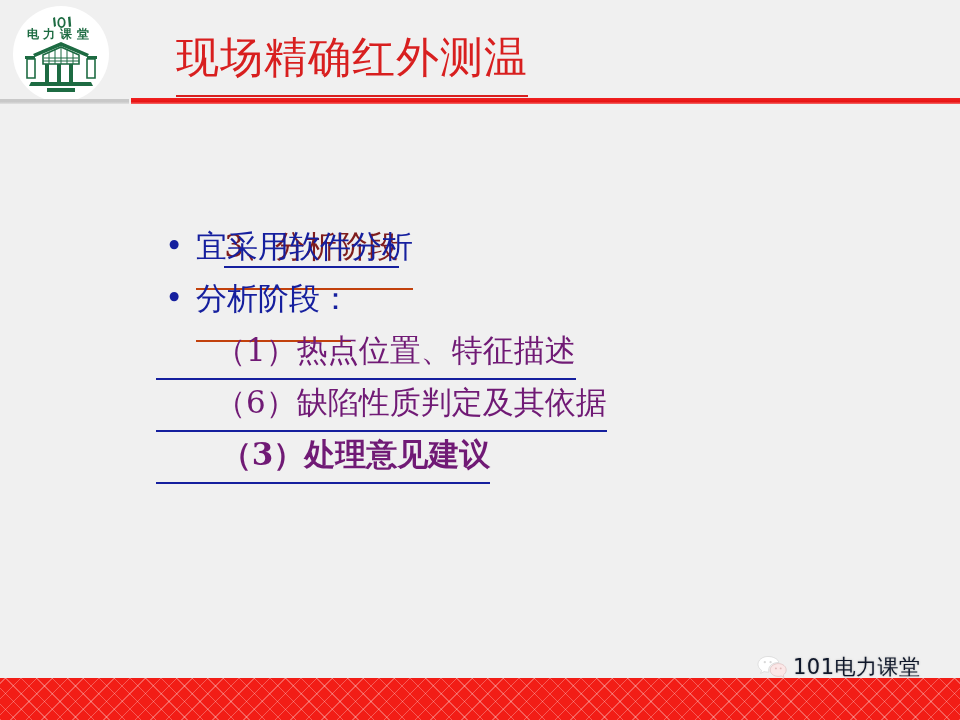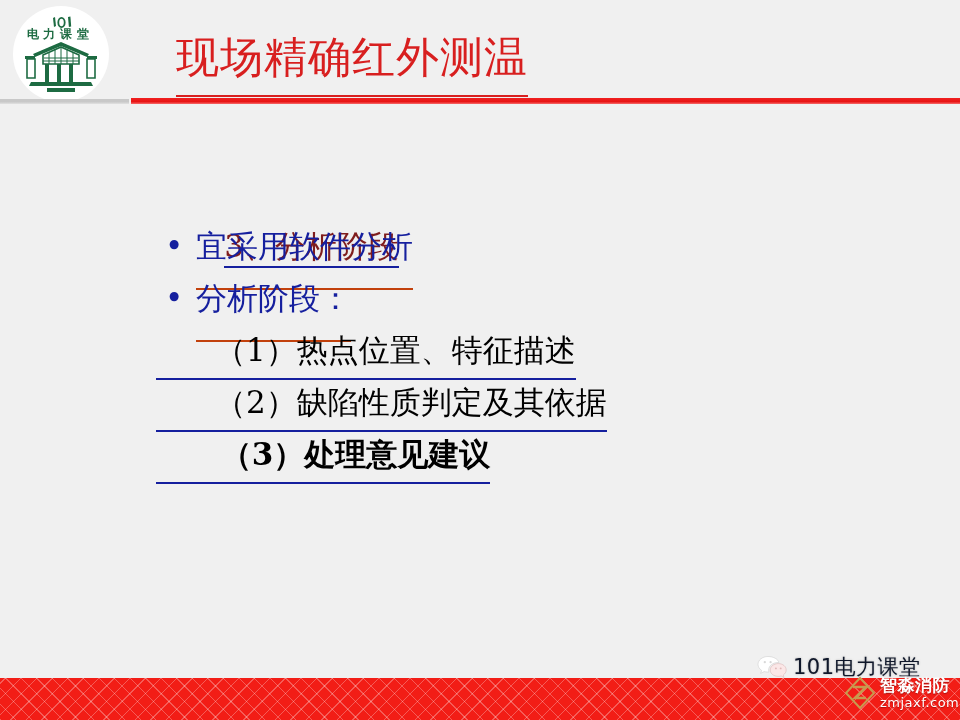--- a/index.html
+++ b/index.html
@@ -122,21 +122,21 @@
     font-size: 31px;
     line-height: 52px;
     white-space: pre;
     border-bottom: 2px solid #c2410c;
     padding-bottom: 16px;
   }
 
   .sub-row {
     position: absolute;
     left: 156px;
-    color: #000000;
+    color: #701a75;
     font-size: 31px;
     line-height: 52px;
     white-space: pre;
     border-bottom: 2px solid #151f9e;
     padding-bottom: 2px;
   }
   .sub-row.s1 { top: 156px; }
   .sub-row.s2 { top: 208px; }
   .sub-row.s3 { top: 260px; font-weight: bold; }
 
@@ -277,42 +277,32 @@
       <span class="bullet-dot">•</span>
       <span class="bullet-text">宜采用软件分析</span>
     </div>
 
     <div class="bullet-row b2">
       <span class="bullet-dot">•</span>
       <span class="bullet-text">分析阶段：</span>
     </div>
 
     <div class="sub-row s1">      （1）热点位置、特征描述</div>
-    <div class="sub-row s2">      （2）缺陷性质判定及其依据</div>
+    <div class="sub-row s2">      （6）缺陷性质判定及其依据</div>
     <div class="sub-row s3">      （3）处理意见建议</div>
   </div>
 
   <div class="red-band"></div>
 
   <div class="wechat-mark">
     <svg width="30" height="24" viewBox="0 0 30 24">
       <path d="M11 1.5 C5.2 1.5 1 5.1 1 9.4 c0 2.4 1.4 4.6 3.6 6 l-0.9 3 l3.4 -1.8 c1.2 0.3 2.5 0.5 3.9 0.5 c0.3 0 0.6 0 0.9 0 c-0.2 -0.6 -0.3 -1.3 -0.3 -2 c0 -4.2 4.2 -7.6 9.4 -7.6 c0.3 0 0.6 0 0.9 0 C21.2 4.3 16.6 1.5 11 1.5 Z" fill="#ffffff" stroke="#cfcfcf" stroke-width="0.6"></path>
       <circle cx="7.8" cy="7.2" r="1.15" fill="#d8d8d8"></circle>
       <circle cx="13.6" cy="7.2" r="1.15" fill="#d8d8d8"></circle>
       <path d="M21.3 8.6 c-4.5 0 -8.1 2.9 -8.1 6.4 c0 3.5 3.6 6.4 8.1 6.4 c1 0 2 -0.15 2.9 -0.4 l2.8 1.5 l-0.75 -2.5 c1.8 -1.2 2.95 -3 2.95 -5 c0 -3.5 -3.4 -6.4 -7.9 -6.4 Z" fill="#fbe7e7" stroke="#d9b7b7" stroke-width="0.6"></path>
       <circle cx="18.9" cy="13.4" r="0.95" fill="#e0b9b9"></circle>
       <circle cx="23.7" cy="13.4" r="0.95" fill="#e0b9b9"></circle>
     </svg>
     <span class="wechat-label">101电力课堂</span>
   </div>
 
-  <div class="zmjaxf-mark">
-    <svg width="34" height="34" viewBox="0 0 34 34">
-      <path d="M17 2 L31 17 L17 32 L3 17 Z" fill="none" stroke="#c79a4e" stroke-width="2"></path>
-      <path d="M10 11 L23 11 L12 22 L23 22" fill="none" stroke="#c79a4e" stroke-width="2.6" stroke-linejoin="miter"></path>
-    </svg>
-    <span class="zm-text">
-      <span class="zm-cn">智淼消防</span>
-      <span class="zm-url">zmjaxf.com</span>
-    </span>
-  </div>
 
 </div>
 
 </body></html>

